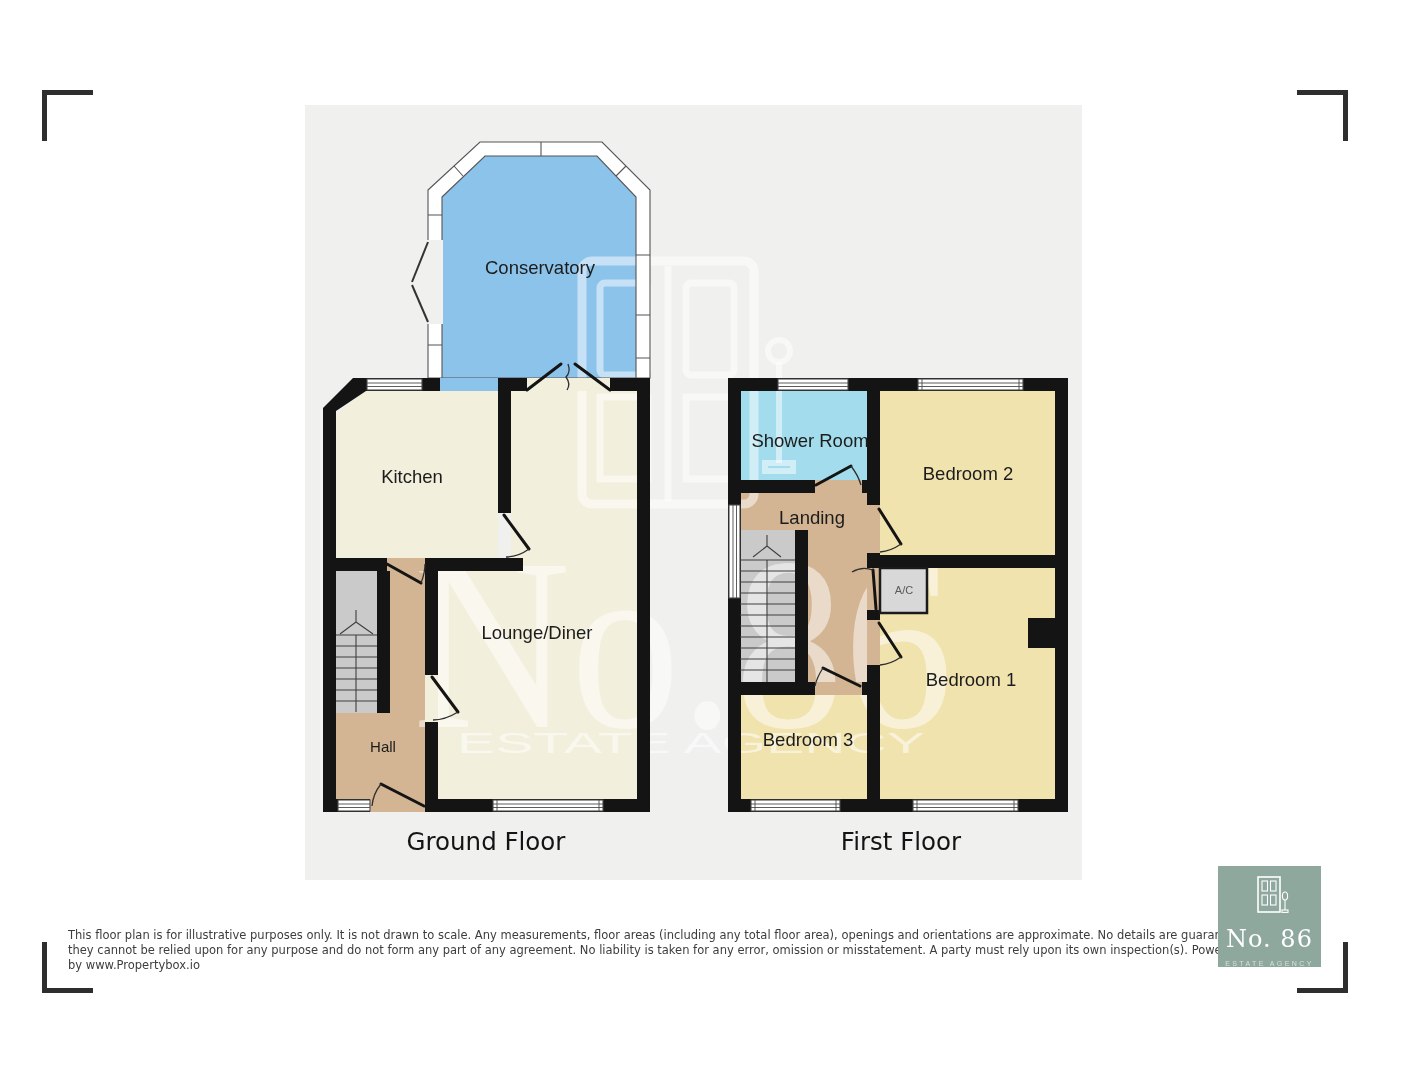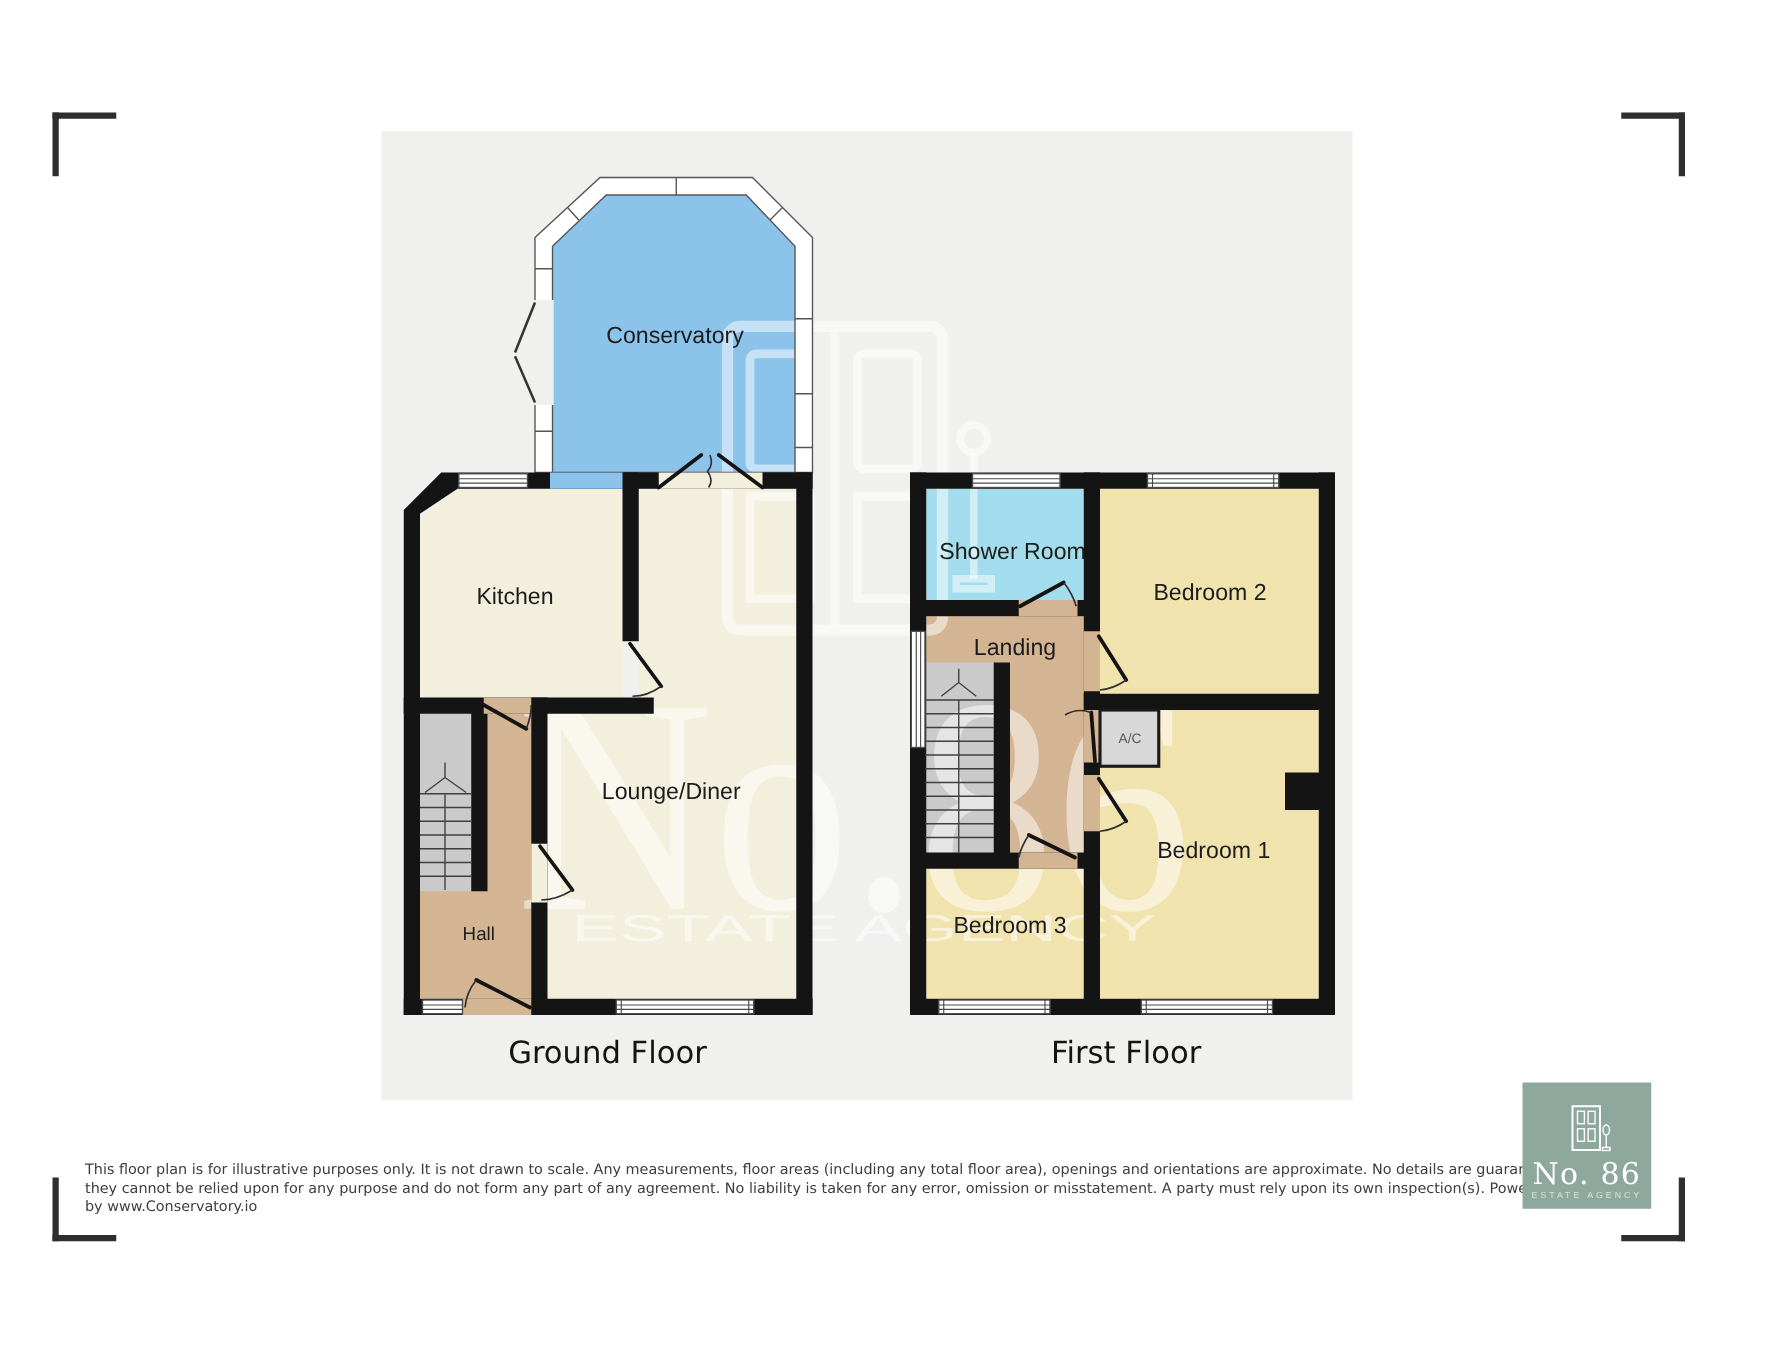--- a/index.html
+++ b/index.html
@@ -24,21 +24,21 @@
   .thinleaf{stroke:#333;stroke-width:2;fill:none;}
   .stair{stroke:#3f3f3f;stroke-width:1.1;fill:none;}
   .consframe{fill:#ffffff;stroke:#555;stroke-width:1.1;fill-rule:evenodd;}
   .constick{stroke:#555;stroke-width:1.1;fill:none;}
   .wm-stroke{stroke:rgba(255,255,255,0.5);fill:none;}
   .wm-text{fill:rgba(255,255,255,0.5);}
   #disclaimer{position:absolute;left:68px;top:928px;width:1140px;color:#3d3d3d;
               font-family:"DejaVu Sans",sans-serif;font-size:11.5px;line-height:15px;}
   #disclaimer div{white-space:nowrap;}
   #logo{position:absolute;left:1218px;top:866px;width:103px;height:101px;background:#8ea89d;
-        display:flex;flex-direction:column;align-items:center;justify-content:center;}
+        display:flex;flex-direction:column;align-items:center;justify-content:space-between;}
   #logo .logo-door{margin-top:8px;height:44px;}
   #logo .logo-name{color:#ffffff;font-family:"DejaVu Serif",serif;font-size:24px;line-height:26px;letter-spacing:1px;}
   #logo .logo-tag{color:rgba(255,255,255,0.65);font-size:7px;letter-spacing:2.4px;margin-top:1px;}
 </style>
 </head>
 <body>
 
 <div id="stage">
 
   <div class="bracket tl" style="left:42px;top:90px;"></div>
@@ -236,21 +236,21 @@
       <g>
         <text class="floor-title" x="181" y="745">Ground Floor</text>
         <text class="floor-title" x="596" y="745">First Floor</text>
       </g>
     </svg>
   </div>
 
   <div id="disclaimer">
     <div>This floor plan is for illustrative purposes only. It is not drawn to scale. Any measurements, floor areas (including any total floor area), openings and orientations are approximate. No details are guaranteed,</div>
     <div>they cannot be relied upon for any purpose and do not form any part of any agreement. No liability is taken for any error, omission or misstatement. A party must rely upon its own inspection(s). Powered</div>
-    <div>by www.Conservatory.io</div>
+    <div>by www.Propertybox.io</div>
   </div>
 
   <div id="logo">
     <svg class="logo-door" width="50" height="44" viewBox="0 0 50 44">
       <rect x="13" y="3" width="22" height="35" fill="none" stroke="#ffffff" stroke-width="1.6"></rect>
       <rect x="17" y="7" width="5.5" height="10" fill="none" stroke="#ffffff" stroke-width="1.1"></rect>
       <rect x="25.5" y="7" width="5.5" height="10" fill="none" stroke="#ffffff" stroke-width="1.1"></rect>
       <rect x="17" y="21" width="5.5" height="10" fill="none" stroke="#ffffff" stroke-width="1.1"></rect>
       <rect x="25.5" y="21" width="5.5" height="10" fill="none" stroke="#ffffff" stroke-width="1.1"></rect>
       <ellipse cx="40" cy="22" rx="2.6" ry="4" fill="none" stroke="#ffffff" stroke-width="1.1"></ellipse>

